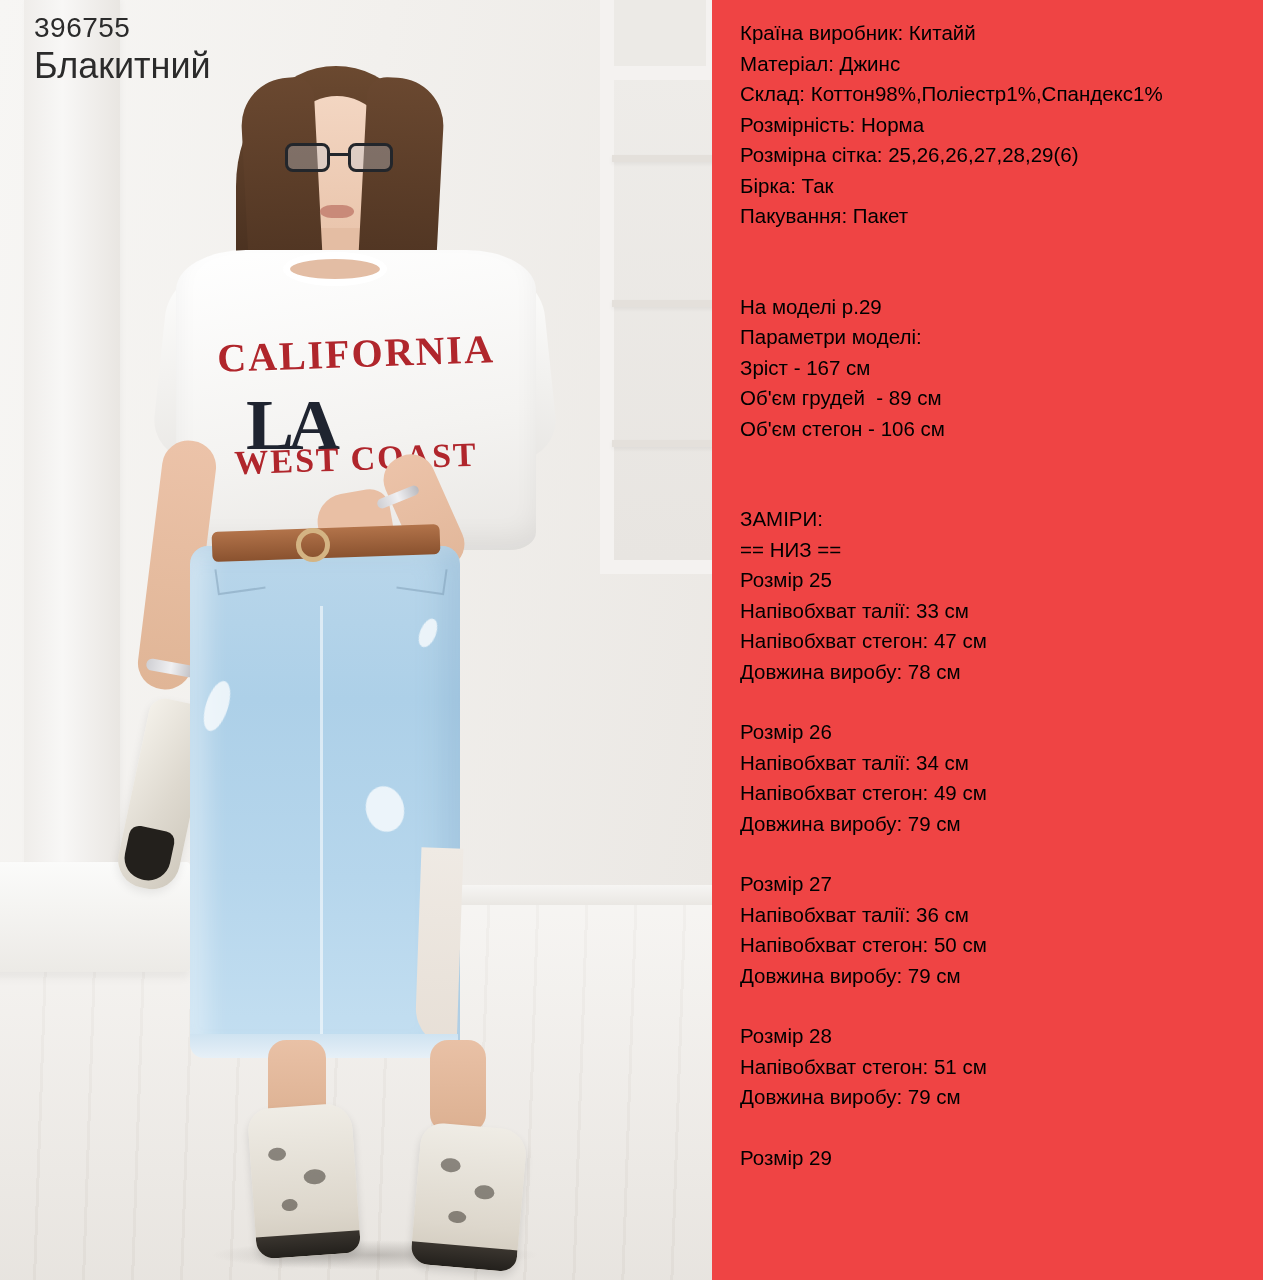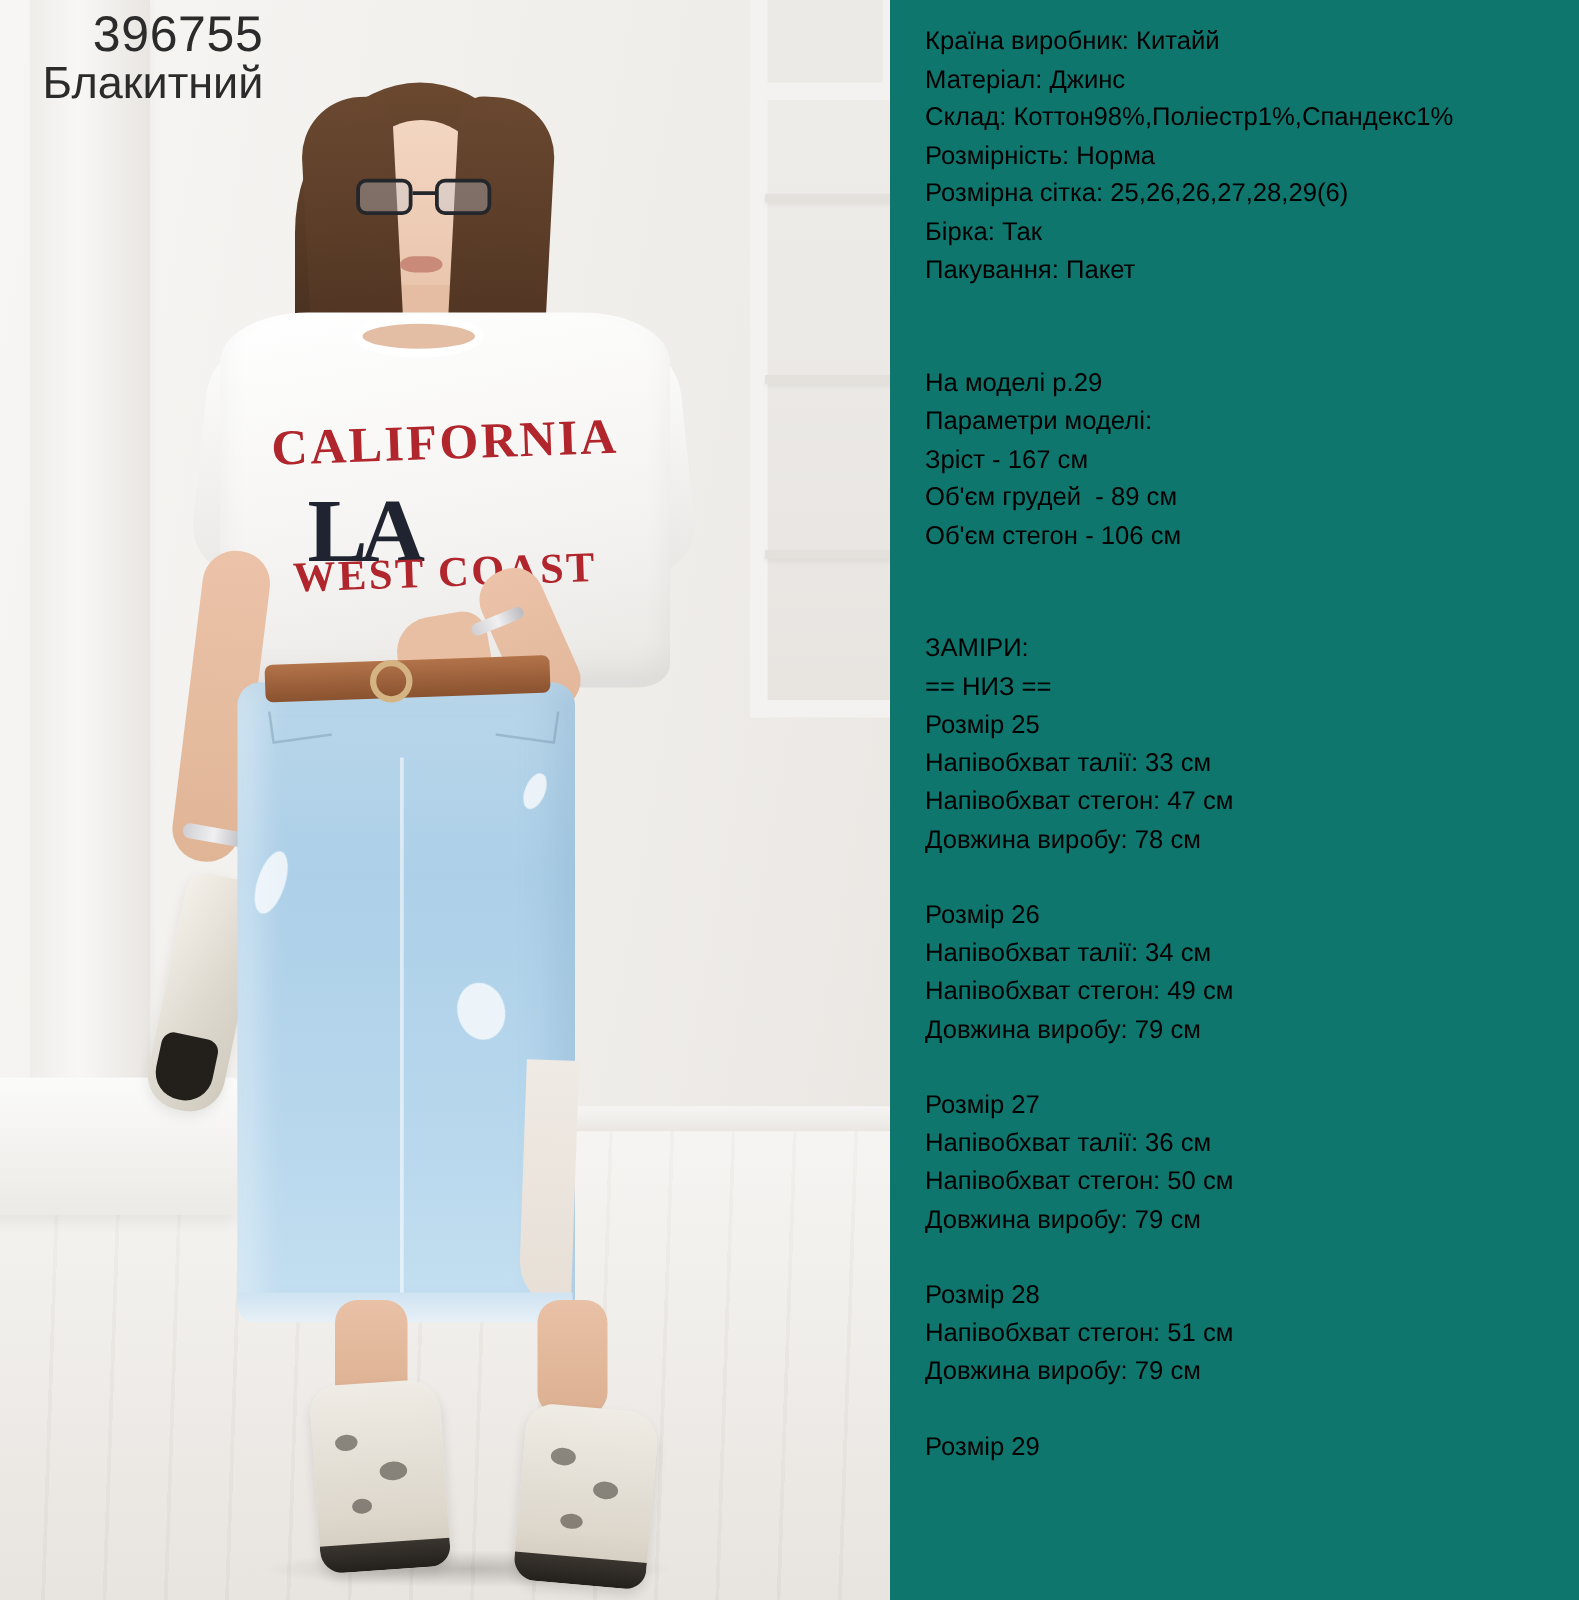--- a/index.html
+++ b/index.html
@@ -386,35 +386,34 @@
   }
 
   
   .code-block {
     position: absolute;
     left: 34px; top: 8px;
     color: #2b2b2b;
     z-index: 20;
   }
   .code-id {
-    font-size: 40px;
+    font-size: 28px;
     line-height: 40px;
     letter-spacing: 0.5px;
-    text-align: right;
   }
   .code-color {
     font-size: 36px;
     line-height: 36px;
   }
 
   
   .spec-pane {
     width: 551px;
     flex: 0 0 551px;
-    background: #0f766e;
+    background: #ef4444;
     padding: 18px 10px 10px 28px;
     box-sizing: border-box;
     color: #000000;
     font-size: 20.5px;
     line-height: 30.5px;
   }
   .spec-line { white-space: pre; }
   .spec-gap { height: 30px; }
   .spec-group { margin: 0; padding: 0; }
 </style>

